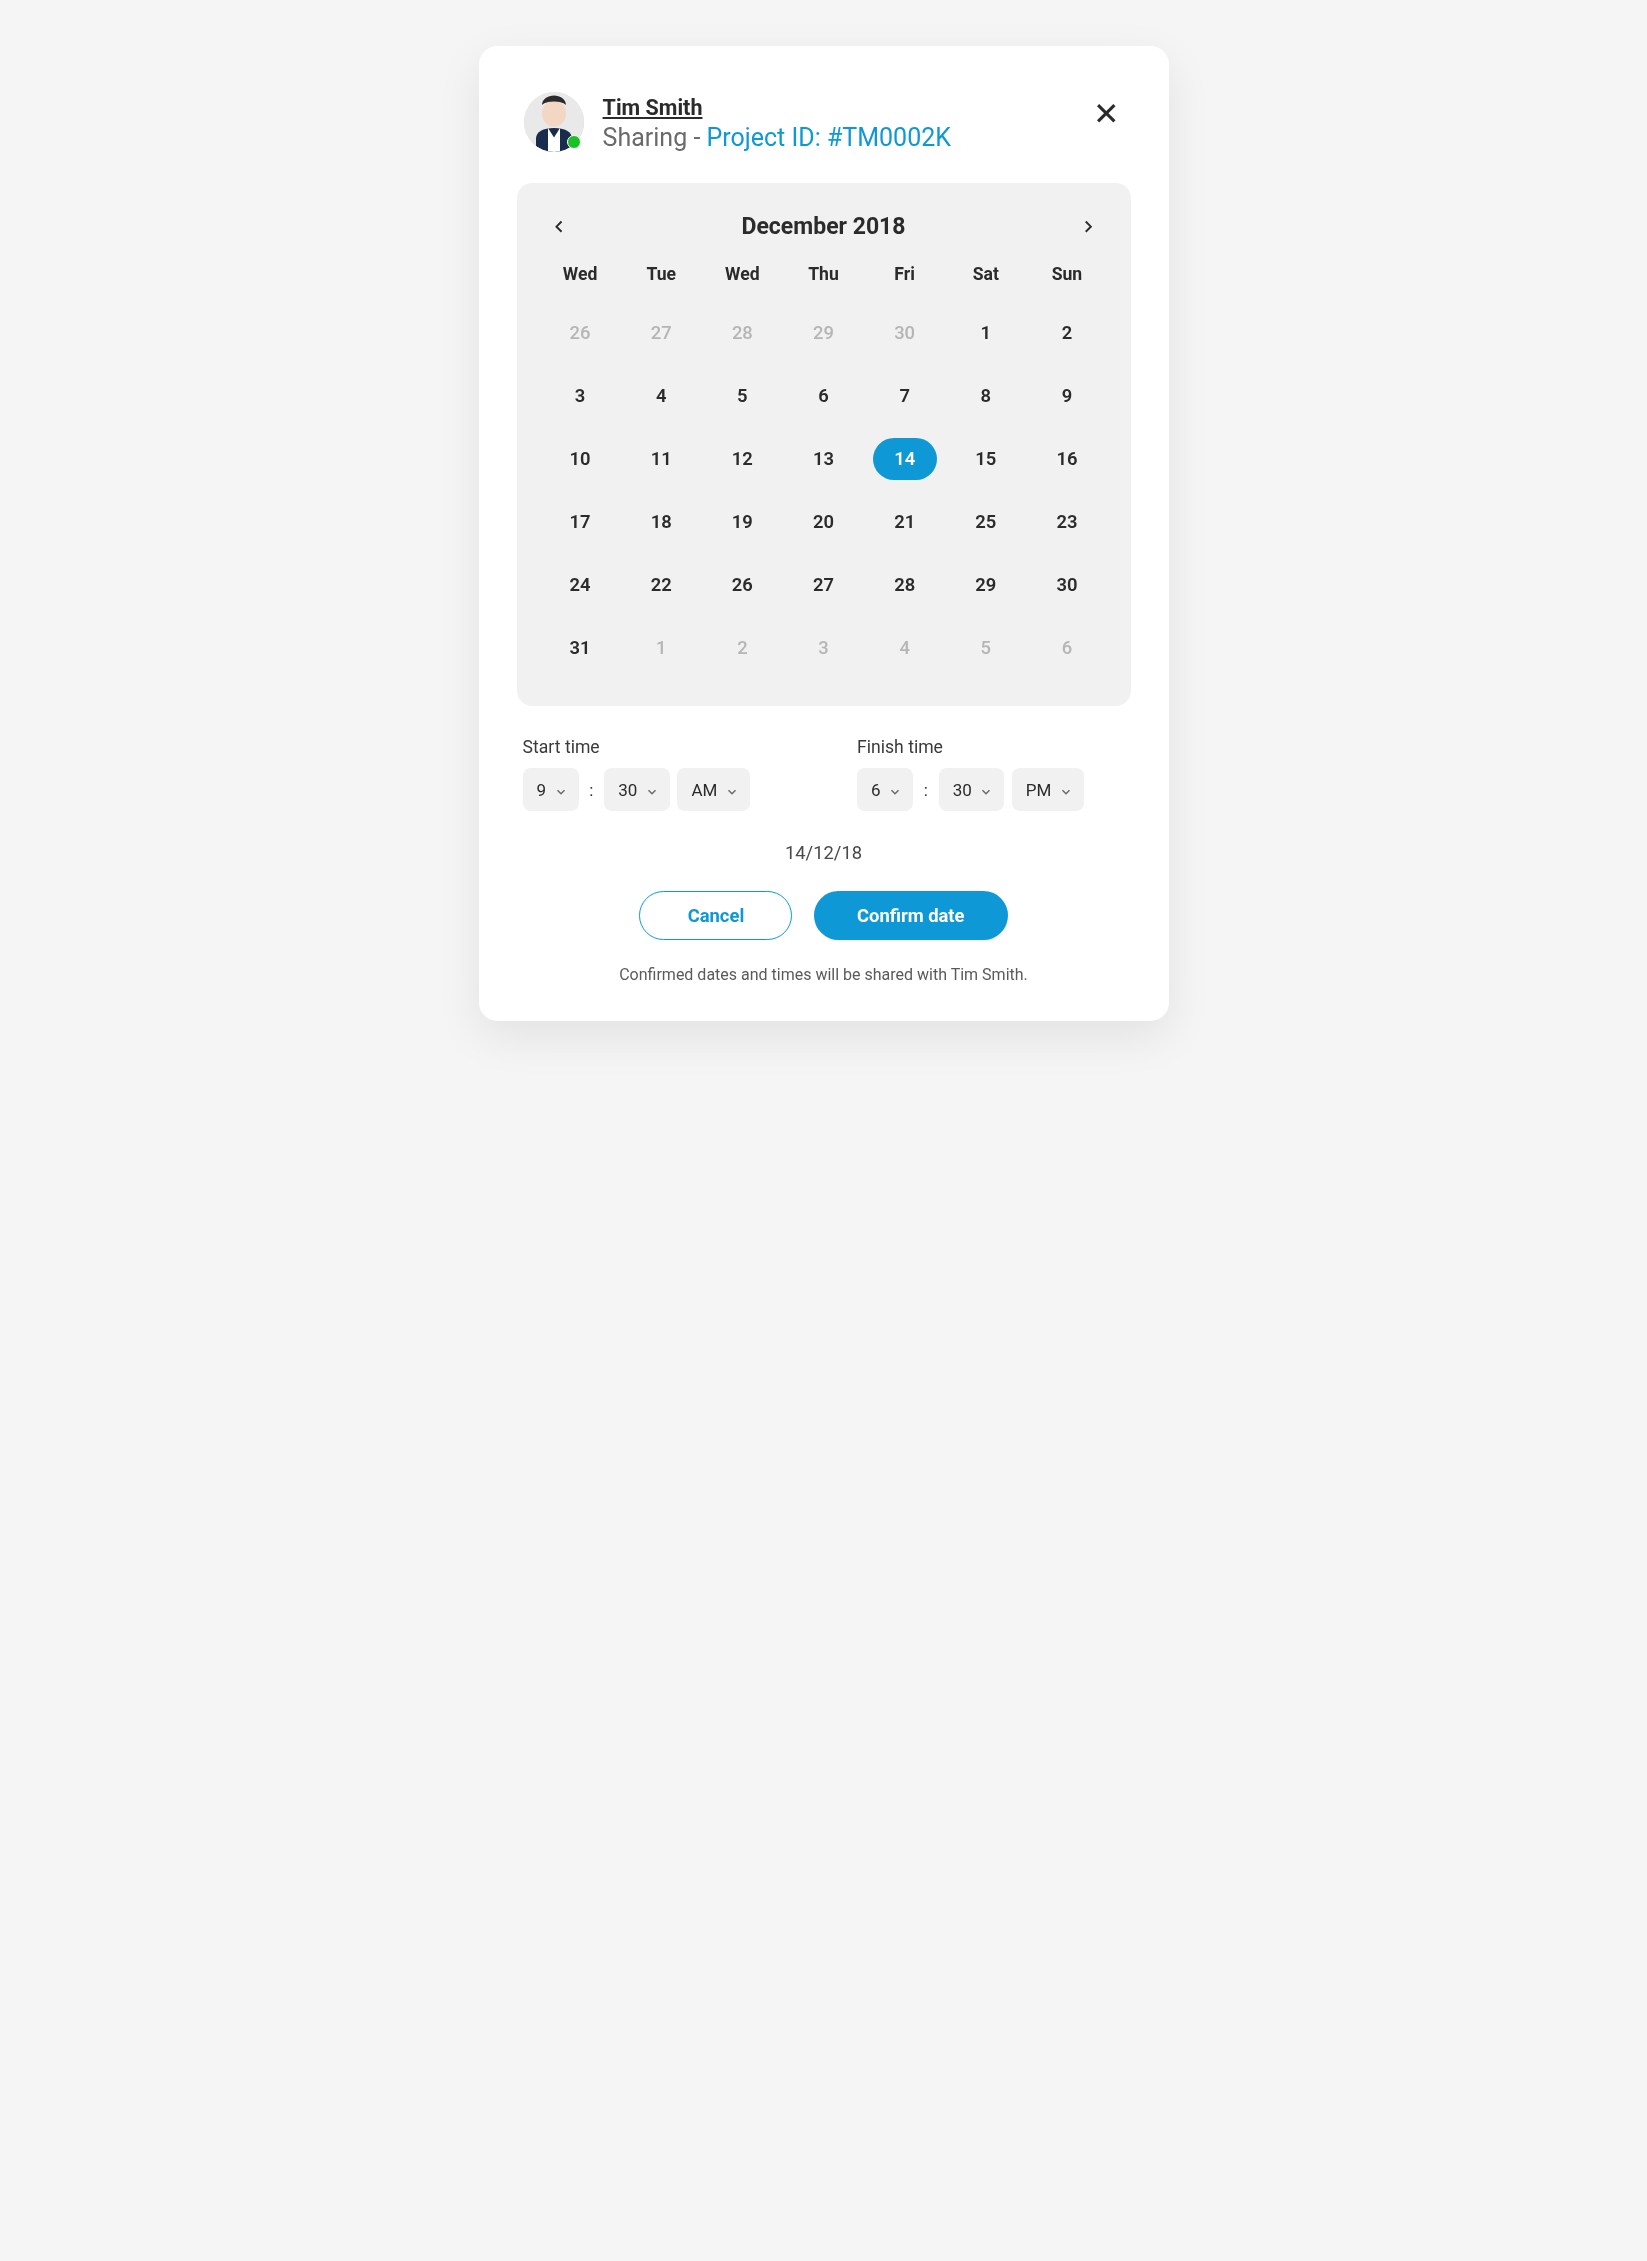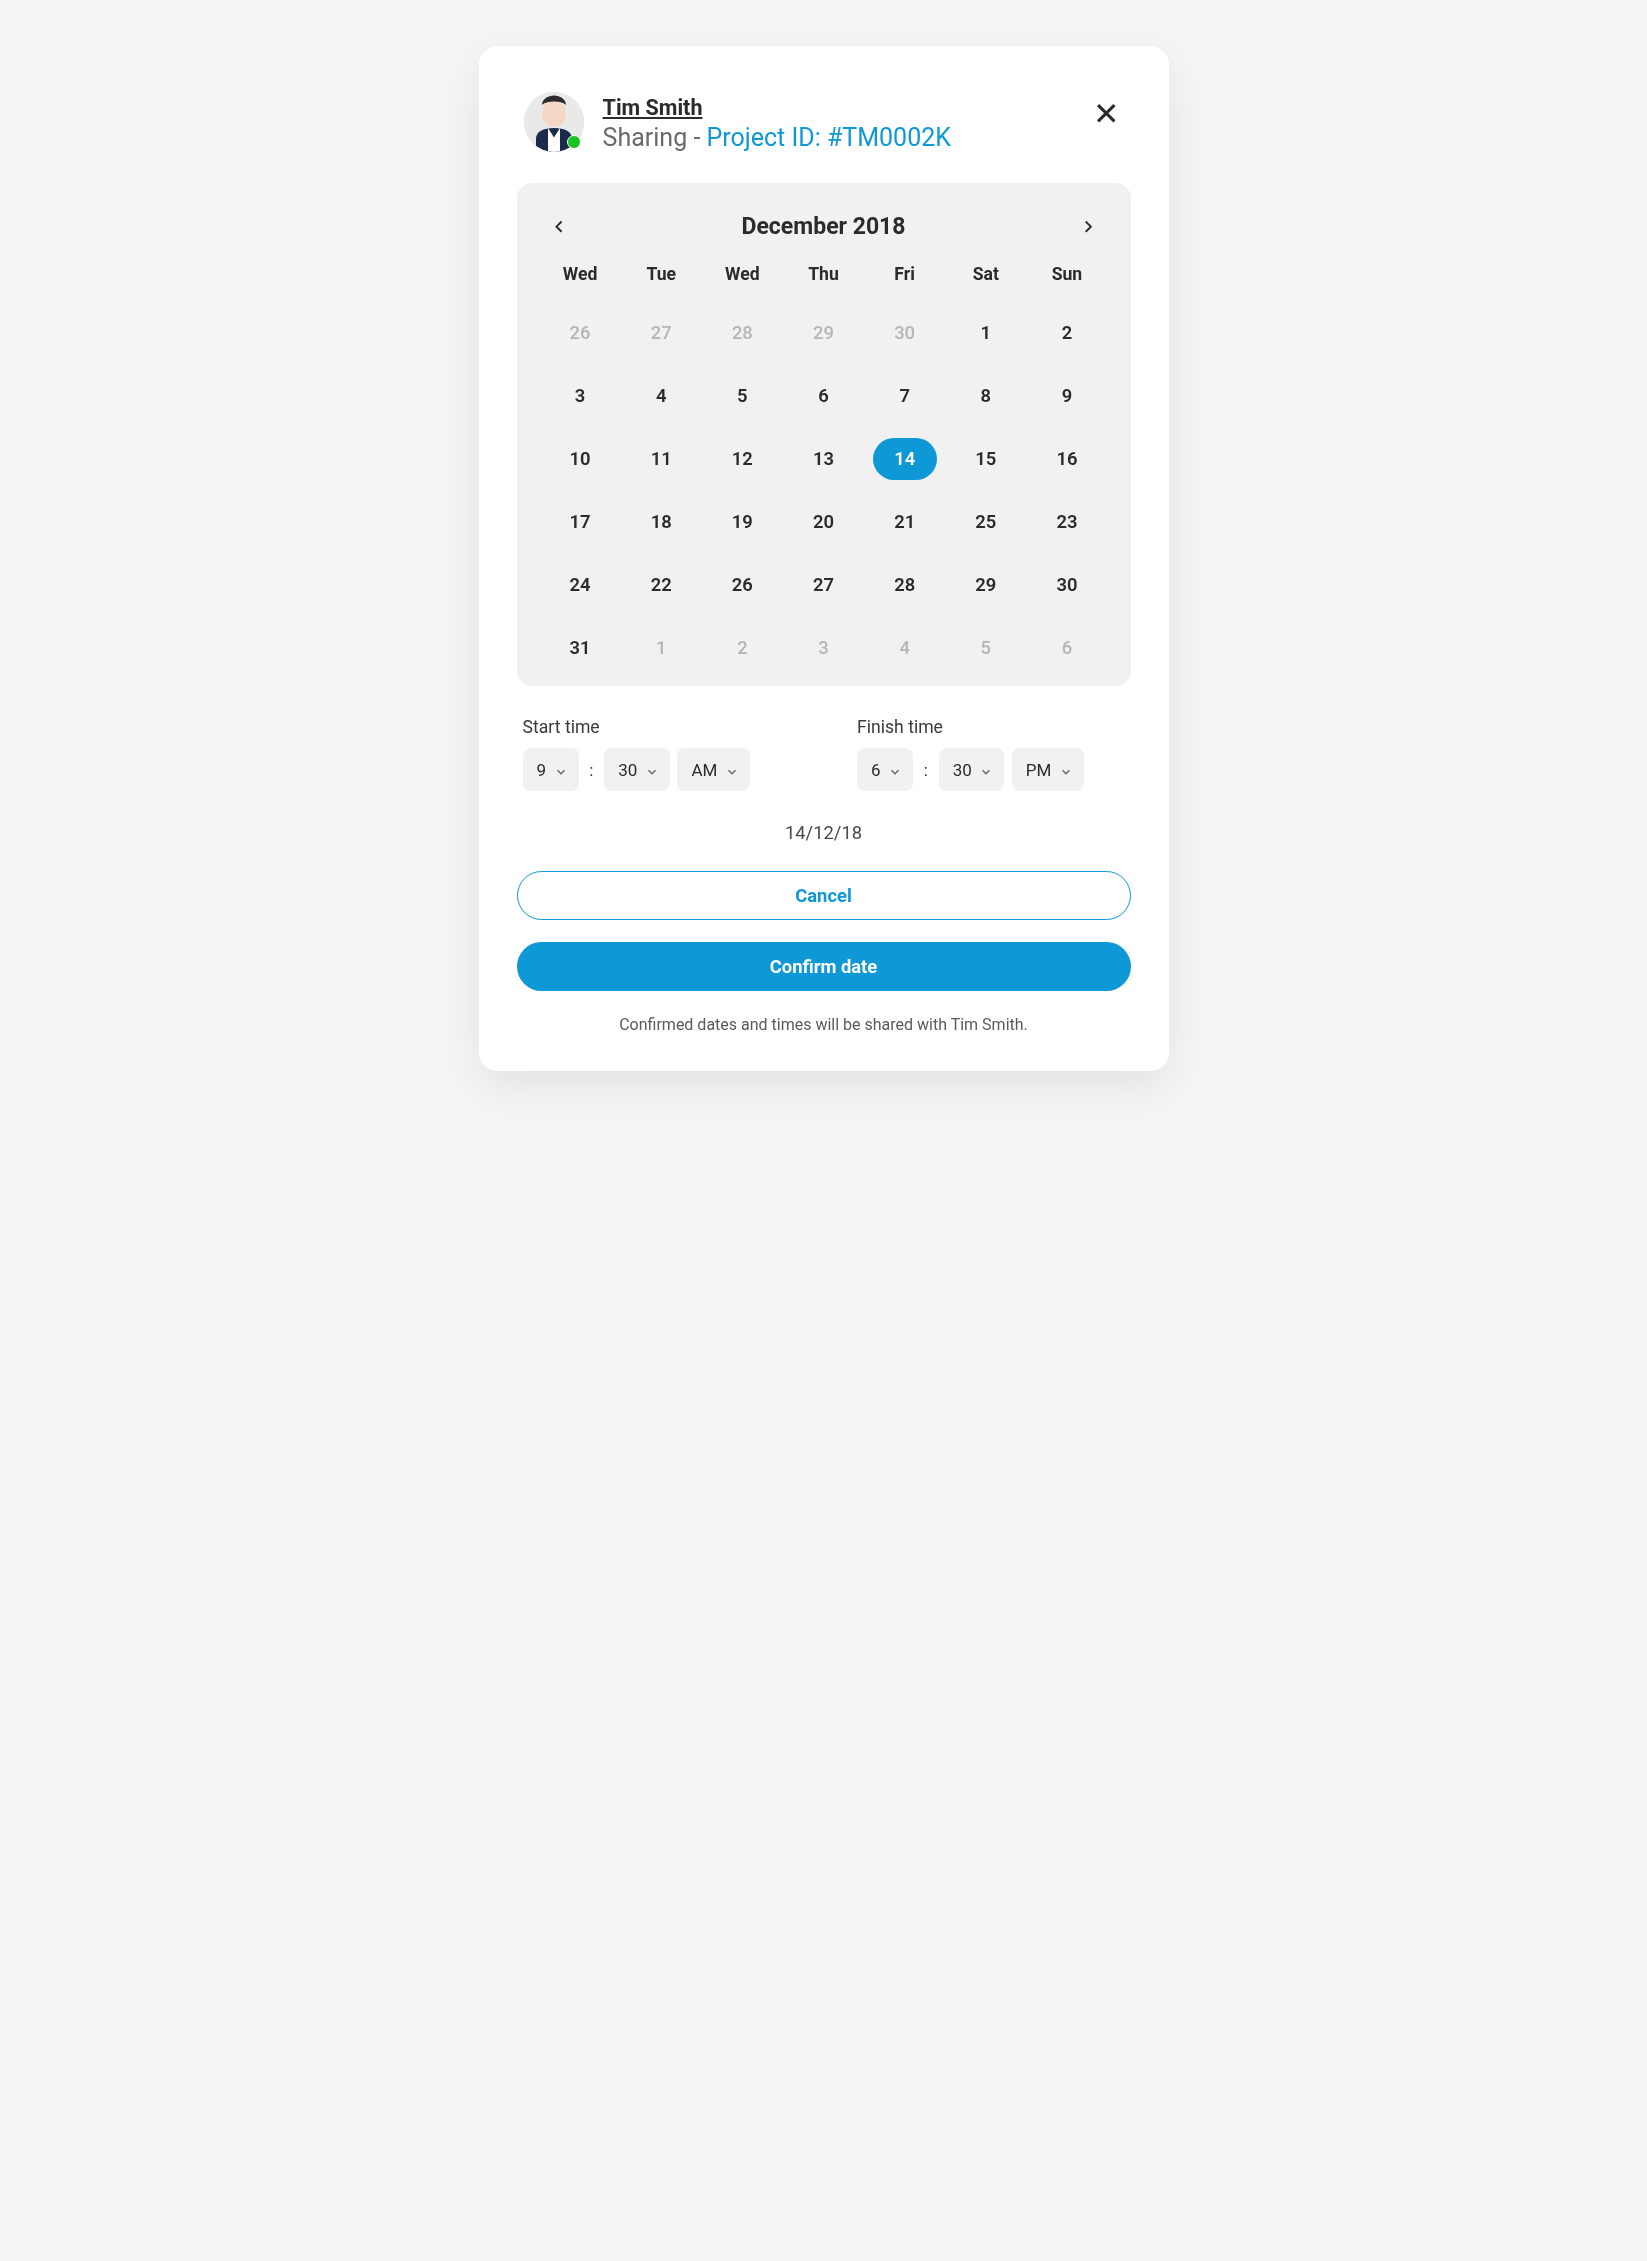--- a/index.html
+++ b/index.html
@@ -51,21 +51,21 @@
     width: 34px; height: 34px;
     display: flex; align-items: center; justify-content: center;
     cursor: pointer;
     margin-top: 4.6px;
   }
   .close-btn svg { width: 24.5px; height: 24.5px; stroke: #2b2b2b; stroke-width: 3; }
 
   .calendar {
     background: #f1f1f1;
     border-radius: 15.3px;
-    padding: 28px 23px 17px 23px;
+    padding: 28px 23px 37px 23px;
   }
   .cal-head {
     display: flex; align-items: center; justify-content: space-between;
     margin-bottom: 21.5px;
     padding: 0 4.6px;
   }
   .month-title { font-size: 23px; font-weight: 700; color: #2b2b2b; }
   .nav-btn { width: 31px; height: 31px; display: flex; align-items: center; justify-content: center; cursor: pointer; }
   .nav-btn svg { width: 15.3px; height: 15.3px; stroke: #2b2b2b; stroke-width: 3; fill: none; }
 
@@ -121,21 +121,20 @@
     font-size: 18.4px;
     color: #4a4a4a;
     margin-top: 31px;
   }
 
   .actions {
     display: flex;
     justify-content: center;
     gap: 21.5px;
     margin-top: 28px;
-    flex-direction: column;
   }
   .btn {
     height: 49px;
     border-radius: 766px;
     display: flex; align-items: center; justify-content: center;
     font-size: 18.4px; font-weight: 700;
     cursor: pointer;
     padding: 0 31px;
     min-width: 153px;
   }

